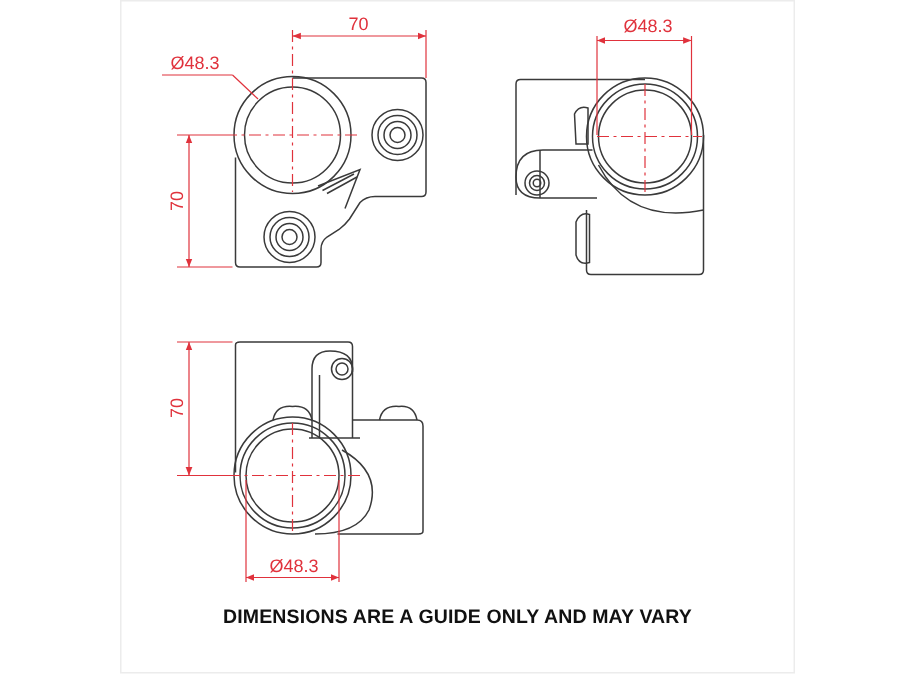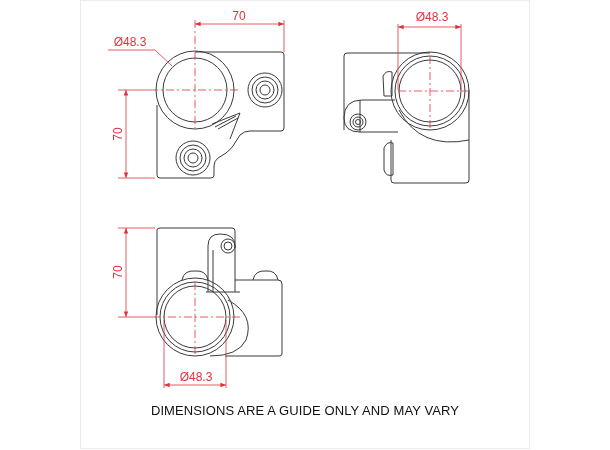--- a/index.html
+++ b/index.html
@@ -3,21 +3,21 @@
 <meta charset="utf-8">
 <style>
   html, body { margin: 0; padding: 0; background: #ffffff; }
   body { width: 610px; height: 450px; position: relative; overflow: hidden;
          font-family: "Liberation Sans", sans-serif; }
   .frame { position: absolute; left: 80px; top: 0; width: 450px; height: 449px;
            border: 1px solid #ececec; box-sizing: border-box; background: #fff; }
   svg.drawing { position: absolute; left: 0; top: 0; }
   .dim-text { font-family: "Liberation Sans", sans-serif; font-size: 12px; fill: #e0323c; }
   .footer { position: absolute; left: 0; width: 610px; top: 403px; text-align: center;
-            font-size: 13px; color: #111; letter-spacing: 0.1px; }
+            font-size: 13px; color: #111; letter-spacing: 0.1px; font-weight: bold; }
 </style>
 </head>
 <body>
 
 <div class="frame"></div>
 
 <svg class="drawing" width="610" height="450" viewBox="0 0 610 450">
   <defs>
     <marker id="arr" viewBox="0 0 10 10" refX="10" refY="5" markerWidth="7" markerHeight="7" orient="auto-start-reverse">
       <path d="M0,1 L10,5 L0,9 z" fill="#e0323c"></path>

